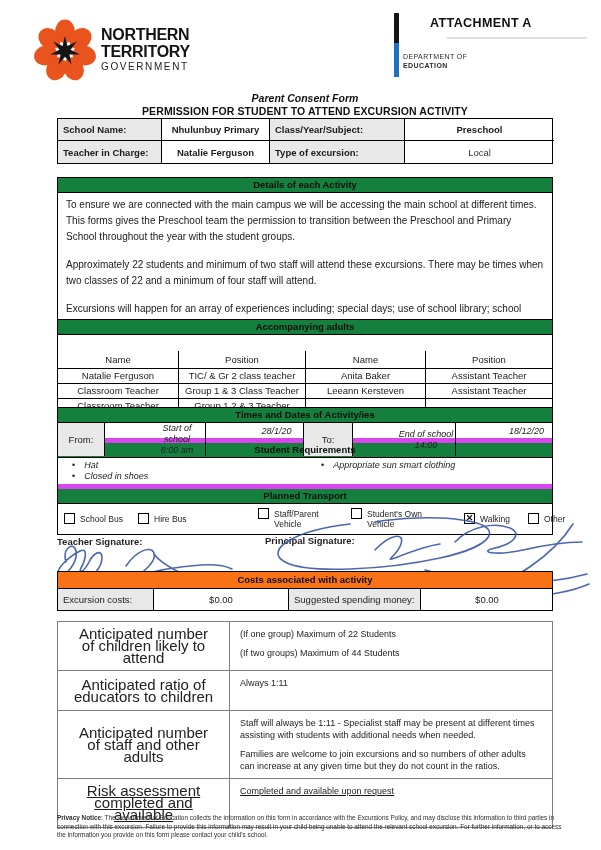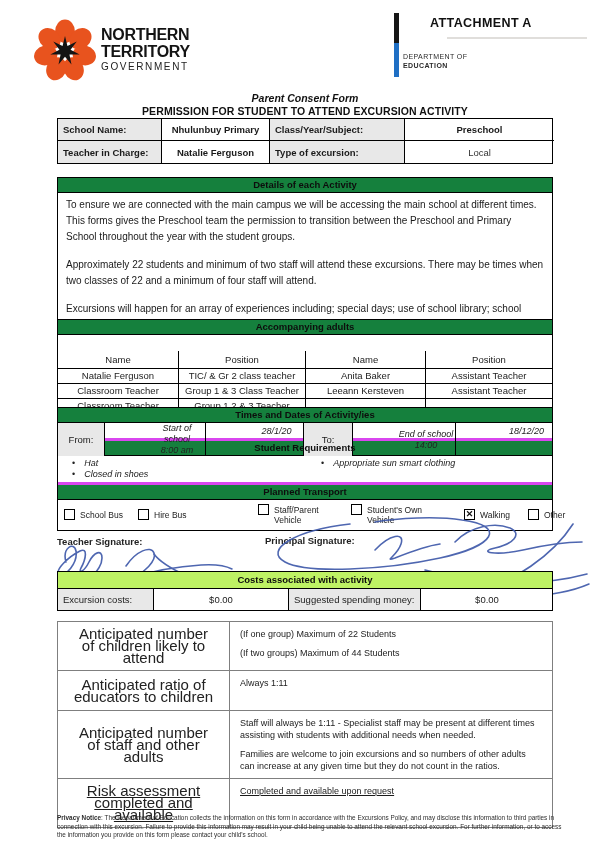--- a/index.html
+++ b/index.html
@@ -57,37 +57,37 @@
   .adgrid > div.hd { border-top:none; padding:3px 0;margin-top:16px; }
 
   
   .mid { top:407px; }
   .times-row { display:grid; grid-template-columns:47px 101px 98px 49px 103px 97px; height:15px; }
   .times-row > div { border-right:1px solid #000; font-size:9.5px; display:flex; flex-direction:column;
                      align-items:center; justify-content:center; text-align:center; }
   .times-row > div:last-child { border-right:none; }
   .times-row .it { font-style:italic; font-size:9px; line-height:11px; color:#222;margin-left:44px; }
   .times-row .date { justify-content:flex-start; padding-top:3px; }
-  .innerhead { border-top:3px solid #d946ef; }
+  .innerhead { border-top:5px solid #d946ef; }
   .req-body { height:26px; position:relative; font-style:italic; font-size:9px; color:#222; }
   .bullet { position:absolute; }
   .bullet::before { content:"•"; margin-right:9px; font-style:normal; }
   .transport-row { position:relative; height:30px; }
   .opt { position:absolute; display:flex; align-items:flex-start; gap:5px; font-size:8.5px; color:#222; }
   .cb { width:11px; height:11px; border:1.2px solid #000; flex:0 0 auto; font-size:9px; font-weight:700;
         line-height:9px; text-align:center; color:#111; background:#fff; }
   .opt .lbl { line-height:10px; padding-top:1px; }
 
   
   .sig-label { position:absolute; font-size:9.5px; font-weight:700; color:#222; }
   .sig-svg { position:absolute; pointer-events:none; }
 
   
   .costs { top:571px; }
-  .costs .sechead { background:#bef264; padding:2px 0 3px; }
+  .costs .sechead { background:#f97316; padding:2px 0 3px; }
   .costs-row { display:grid; grid-template-columns:96px 135px 132px 132px; height:21px; }
   .costs-row > div { border-right:1px solid #000; font-size:9.5px; display:flex; align-items:center; }
   .costs-row > div:last-child { border-right:none; }
   .costs-row .lab { padding-left:5px; color:#222; }
   .costs-row .val { justify-content:center; }
 
   
   .ant { top:621px; border:1px solid #7f7f7f; }
   .ant .row { display:grid; grid-template-columns:172px 322px; border-bottom:1px solid #7f7f7f; }
   .ant .row:last-child { border-bottom:none; }

